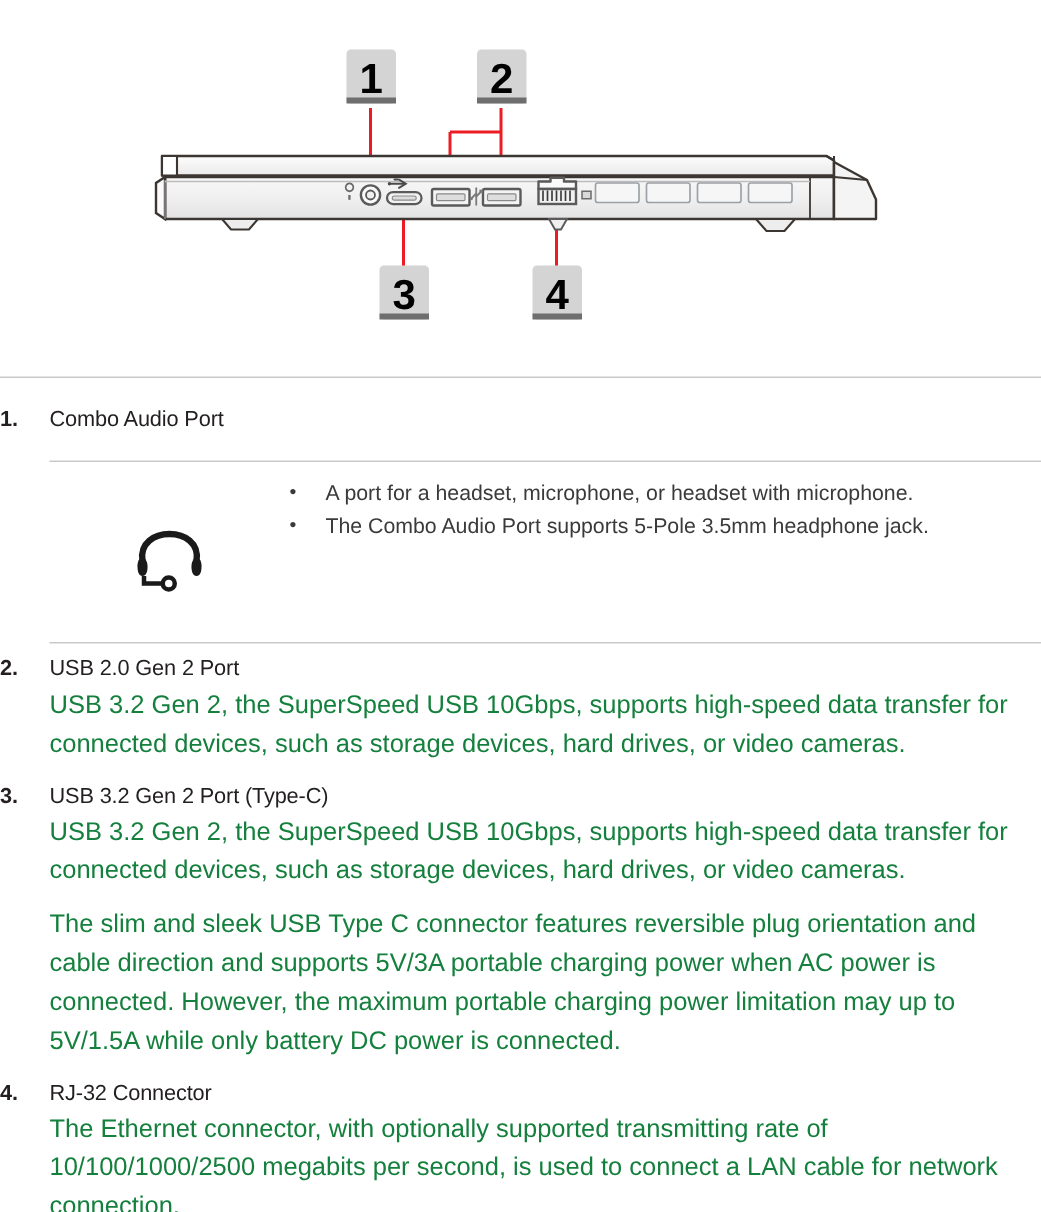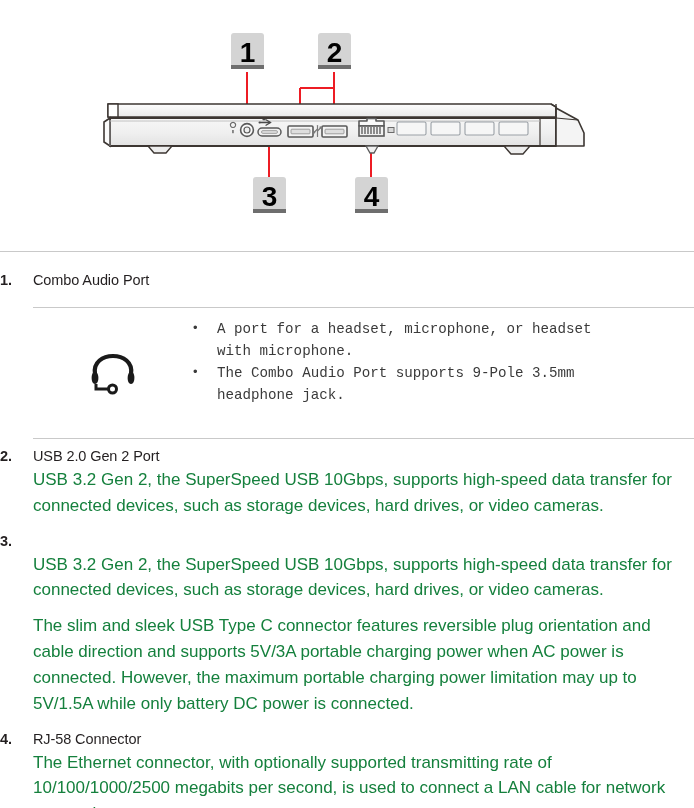--- a/index.html
+++ b/index.html
@@ -102,21 +102,21 @@
     font-size: 14.2px;
     line-height: 1.55;
     color: #3a3a3a;
   }
   .bullet-dot {
     flex: 0 0 24px;
     font-size: 13px;
     line-height: 1.55;
     color: #3a3a3a;
   }
-  .bullet-text { flex: 1 1 auto; font-family: Liberation Mono, monospace; }
+  .bullet-text { flex: 1 1 auto; }
 </style>
 </head>
 <body>
 
 <div class="diagram">
   <svg width="694" height="235" viewBox="0 0 694 235" xmlns="http://www.w3.org/2000/svg">
     <defs>
       <linearGradient id="lidGrad" x1="0" y1="0" x2="0" y2="1">
         <stop offset="0%" stop-color="#fdfdfd"></stop>
         <stop offset="100%" stop-color="#e9e9e9"></stop>
@@ -283,21 +283,21 @@
           <circle cx="27.5" cy="55" r="4" fill="none" stroke="#1a1a1a" stroke-width="3"></circle>
         </svg>
       </div>
       <div class="bullets">
         <div class="bullet-row">
           <span class="bullet-dot">•</span>
           <span class="bullet-text">A port for a headset, microphone, or headset with microphone.</span>
         </div>
         <div class="bullet-row">
           <span class="bullet-dot">•</span>
-          <span class="bullet-text">The Combo Audio Port supports 9-Pole 3.5mm headphone jack.</span>
+          <span class="bullet-text">The Combo Audio Port supports 5-Pole 3.5mm headphone jack.</span>
         </div>
       </div>
     </div>
 
     <div style="position:relative;height:36px;">
       <hr class="rule-indent" style="top:24px;">
     </div>
   </div>
 
   <div class="entry" style="padding-top:6px;">
@@ -306,30 +306,31 @@
       <span class="entry-title">USB 2.0 Gen 2 Port</span>
     </div>
     <div class="entry-body" style="padding-top:3px;">
       <p>USB 3.2 Gen 2, the SuperSpeed USB 10Gbps, supports high-speed data transfer for connected devices, such as storage devices, hard drives, or video cameras.</p>
     </div>
   </div>
 
   <div class="entry" style="padding-top:14px;">
     <div class="entry-head">
       <span class="entry-num">3.</span>
+      <span class="entry-title">USB 3.2 Gen 2 Port (Type-C)</span>
     </div>
     <div class="entry-body" style="padding-top:3px;">
       <p>USB 3.2 Gen 2, the SuperSpeed USB 10Gbps, supports high-speed data transfer for connected devices, such as storage devices, hard drives, or video cameras.</p>
       <p>The slim and sleek USB Type C connector features reversible plug orientation and cable direction and supports 5V/3A portable charging power when AC power is connected. However, the maximum portable charging power limitation may up to 5V/1.5A while only battery DC power is connected.</p>
     </div>
   </div>
 
   <div class="entry" style="padding-top:14px;">
     <div class="entry-head">
       <span class="entry-num">4.</span>
-      <span class="entry-title">RJ-58 Connector</span>
+      <span class="entry-title">RJ-32 Connector</span>
     </div>
     <div class="entry-body" style="padding-top:3px;">
       <p>The Ethernet connector, with optionally supported transmitting rate of 10/100/1000/2500 megabits per second, is used to connect a LAN cable for network connection.</p>
     </div>
   </div>
 
 </div>
 
 </body></html>

